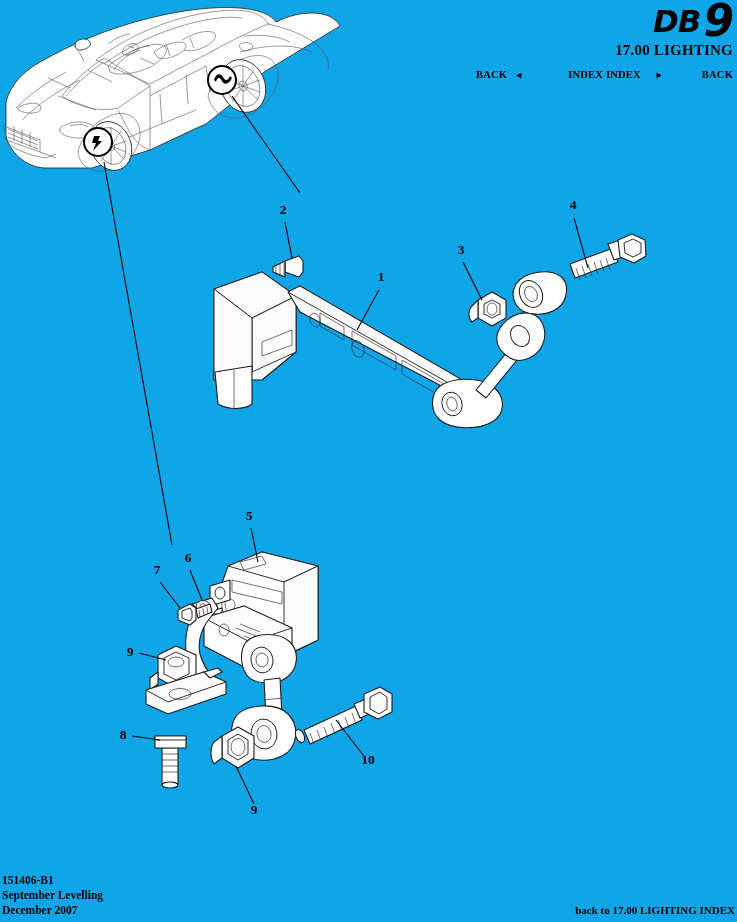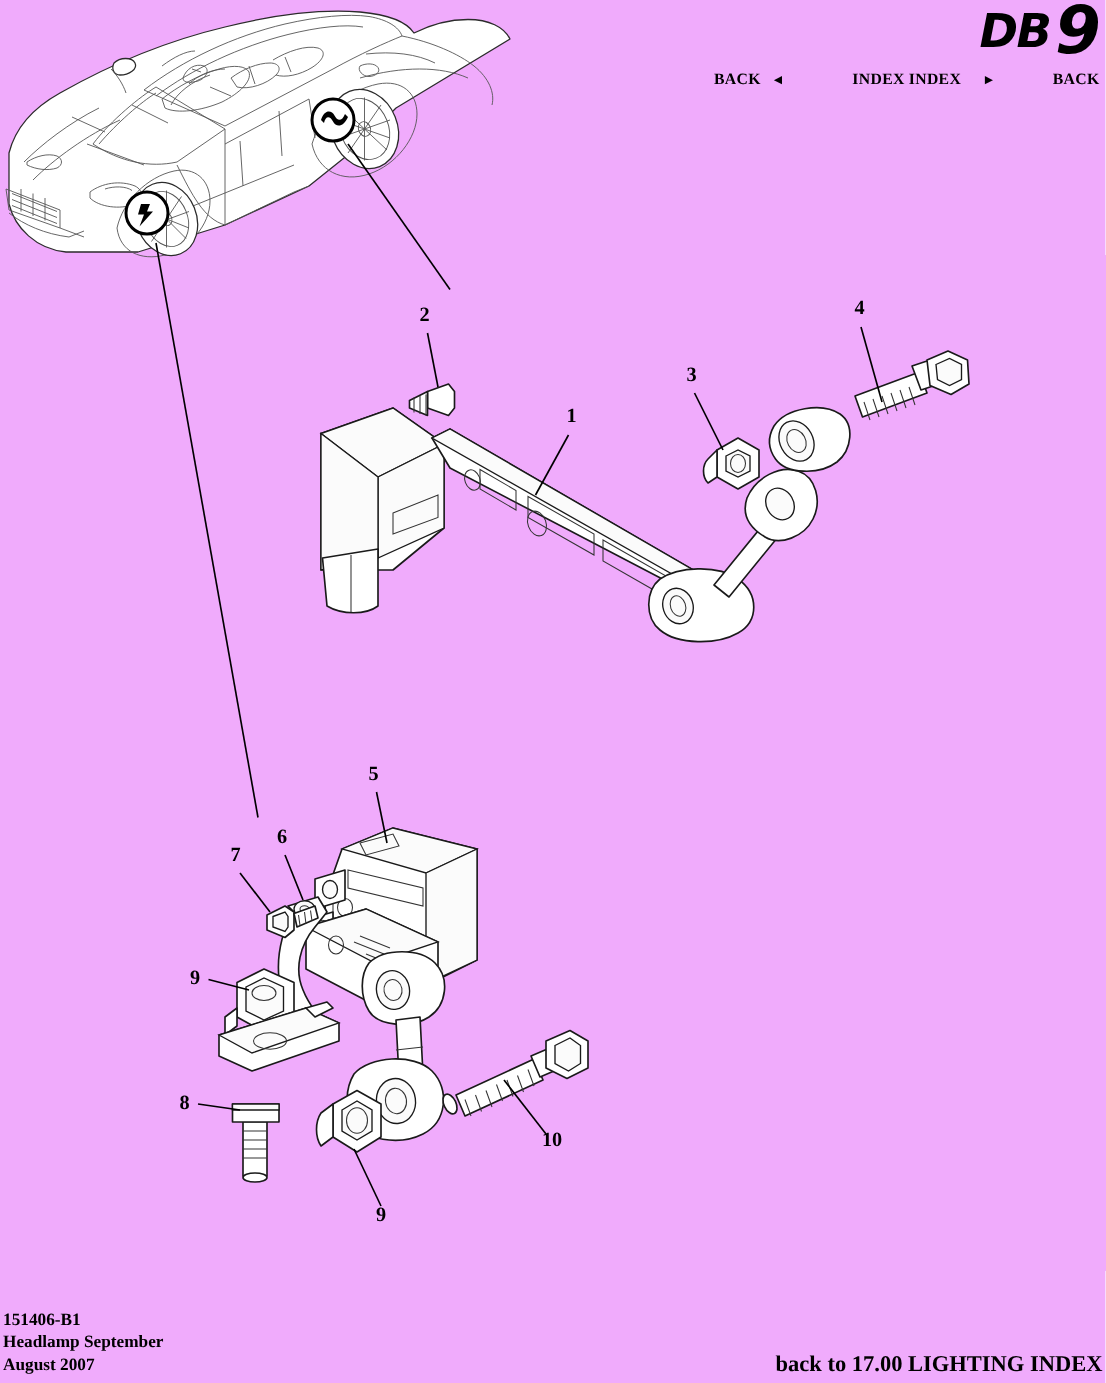--- a/index.html
+++ b/index.html
@@ -9,21 +9,21 @@
   }
   body {
     font-family: "Liberation Sans", sans-serif;
     color: #000000;
   }
   #page {
     position: relative;
     width: 737px;
     height: 922px;
     overflow: hidden;
-    background: #f0abfc;
+    background: #0ea5e9;
   }
 
   
   #header {
     position: absolute;
     top: 0;
     right: 0;
     width: 360px;
     text-align: right;
     padding: 4px 4px 0 0;
@@ -67,21 +67,21 @@
     font-weight: bold;
     font-size: 11.5px;
     line-height: 15px;
   }
   #footer-right {
     position: absolute;
     right: 2px;
     bottom: 4px;
     font-family: "Liberation Serif", serif;
     font-weight: bold;
-    font-size: 15px;
+    font-size: 11px;
     line-height: 15px;
     cursor: pointer;
   }
 
   
   #art {
     position: absolute;
     left: 0;
     top: 0;
     width: 737px;
@@ -104,20 +104,21 @@
 </style>
 </head>
 <body>
 
 <div id="page">
 
   <div id="header">
     <div id="logo">
       <span class="db">DB</span><span class="nine">9</span>
     </div>
+    <div id="section-title">17.00 LIGHTING</div>
     <div id="nav">
       <span class="navitem">BACK</span><span class="gap"></span><span class="arrow">◄</span><span class="gap"></span><span class="gap"></span><span class="navitem">INDEX INDEX</span><span class="gap"></span><span class="gap"></span><span class="arrow">►</span><span class="gap"></span><span class="navitem">BACK</span>
     </div>
   </div>
 
   <svg id="art" viewBox="0 0 737 922">
 
     <g>
 
       <path class="ln-car" d="M6 102 C10 86 22 72 40 62 C70 45 108 28 150 18 C182 10 214 6 240 8
@@ -387,18 +388,18 @@
         <text class="callout-num" x="157" y="574" text-anchor="middle">7</text>
         <text class="callout-num" x="123" y="739" text-anchor="middle">8</text>
         <text class="callout-num" x="130" y="656" text-anchor="middle">9</text>
         <text class="callout-num" x="368" y="764" text-anchor="middle">10</text>
         <text class="callout-num" x="254" y="814" text-anchor="middle">9</text>
       </g>
   </svg>
 
   <div id="footer-left">
     <div>151406-B1</div>
-    <div>Headlamp September</div>
-    <div>August 2007</div>
+    <div>September Levelling</div>
+    <div>December 2007</div>
   </div>
   <div id="footer-right">back to 17.00 LIGHTING INDEX</div>
 
 </div>
 
 </body></html>

